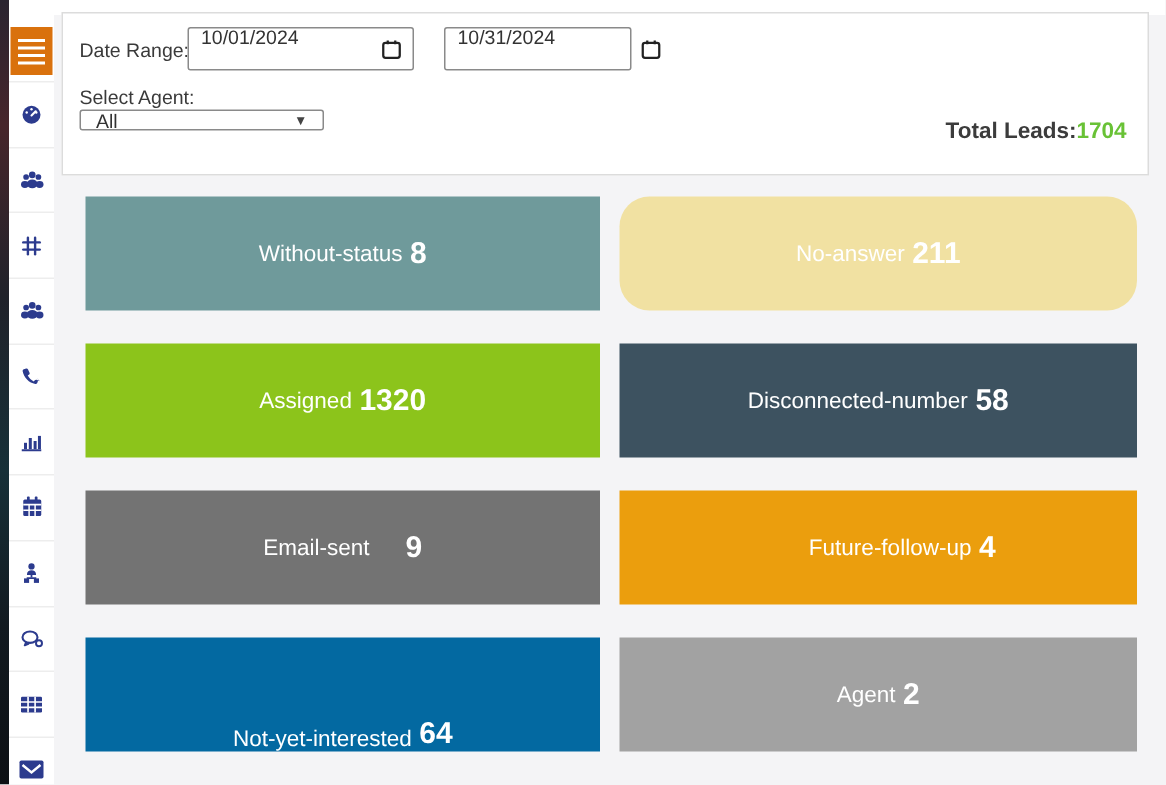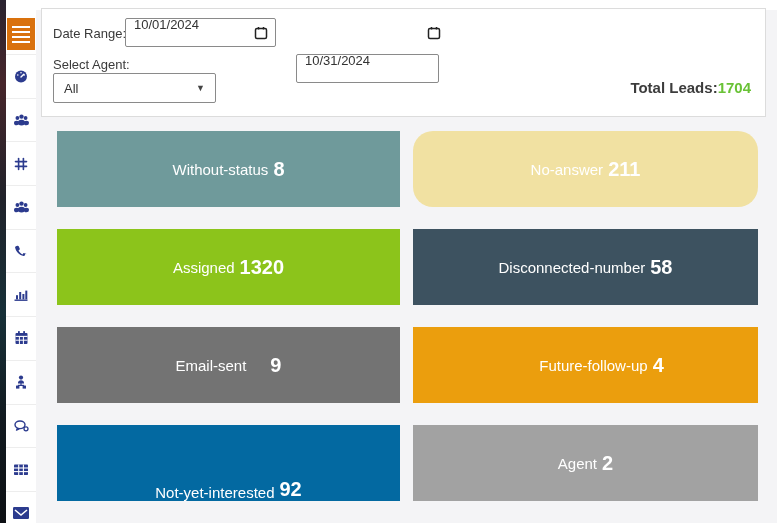--- a/index.html
+++ b/index.html
@@ -43,26 +43,26 @@
   .lbl { position:absolute; font-size:13px; color:#3a3a3a; }
   .lbl-date { left:11px; top:17px; }
   .lbl-agent { left:11px; top:48px; }
   .date-input {
     position:absolute; top:9px; height:29px;
     border:1px solid #8a8a8a; border-radius:2px; background:#fff;
     font-family:"Liberation Sans",sans-serif; font-size:13px; color:#333;
     padding:0 26px 16px 8px;
   }
   .date-1 { left:83px;  width:151px; }
-  .date-2 { left:254px; width:143px;margin-top:36px; }
+  .date-2 { left:254px; width:125px; }
   .cal-icon { position:absolute; top:17px; cursor:pointer; }
   .cal-1 { left:212px; }
   .cal-2 { left:385px; }
   .select-box {
-    position:absolute; left:11px; top:64px; width:163px; height:30px;
+    position:absolute; left:11px; top:64px; width:163px; height:14px;
     border:1px solid #8a8a8a; border-radius:2px; background:#fff;
     display:flex; align-items:center; justify-content:space-between;
     padding:0 10px; font-size:13px; color:#333; cursor:pointer;
   }
   .caret { font-size:9px; color:#444; }
   .total-leads {
     position:absolute; right:14px; top:70px;
     font-size:15px; font-weight:bold; color:#3c3c3c;margin-left:28px;
   }
   .total-leads .val { }
@@ -266,20 +266,20 @@
       <div class="status-card" style="background: #737373; gap: 24px;">
         <div class="t">Email-sent</div>
         <div class="v">9</div>
       </div>
       <div class="status-card" style="background: rgb(235, 158, 13); padding-left: 32px;">
         <div class="t">Future-follow-up</div>
         <div class="v">4</div>
       </div>
       <div class="status-card" style="background: #0369a1; align-items: flex-end;">
         <div class="t">Not-yet-interested</div>
-        <div class="v">92</div>
+        <div class="v">64</div>
       </div>
       <div class="status-card" style="background: rgb(162, 162, 162);">
         <div class="t">Agent</div>
         <div class="v">2</div>
       </div>
     </div>
 </div>
 
 </body></html>

